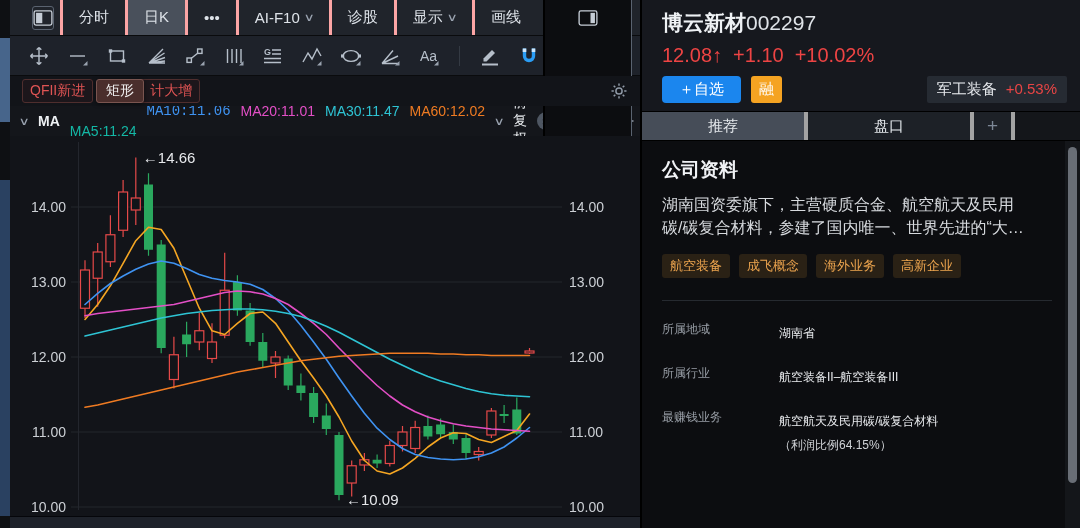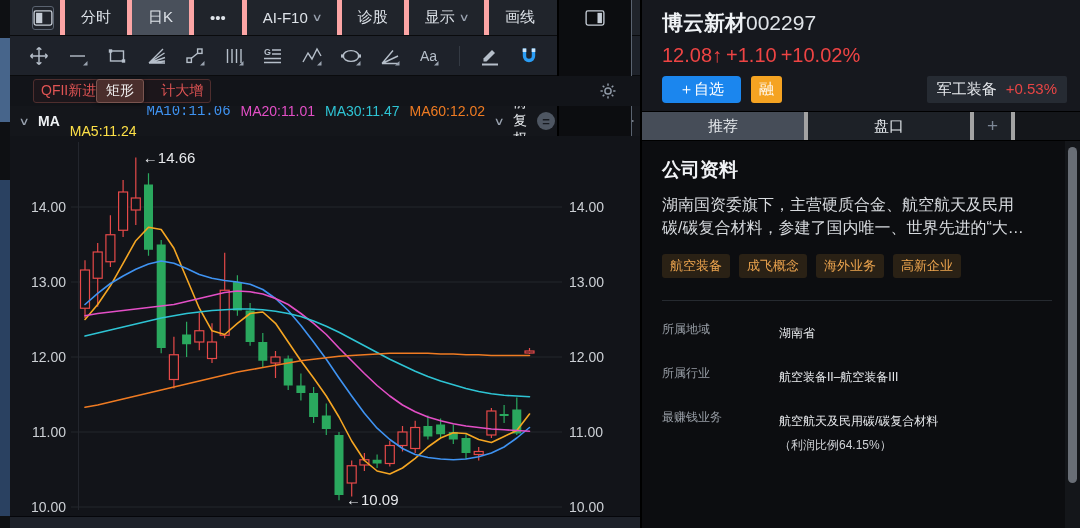--- a/index.html
+++ b/index.html
@@ -10,30 +10,30 @@
   .rail{width:10px;background:#0e1013;position:relative;flex:none;}
   .rail .seg1{position:absolute;left:0;top:38px;width:10px;height:84px;background:#47658b;}
   .rail .seg2{position:absolute;left:0;top:180px;width:10px;height:336px;background:#2a4161;}
   .left-main{width:630px;display:flex;flex-direction:column;}
   .toolbar1{height:35px;background:#20242b;border-bottom:1px solid #0a0b0d;display:flex;align-items:center;}
   .panel-btn{margin:0 6px 0 22px;width:30px;height:24px;border:1px solid #5a6370;border-radius:3px;
     background:none;display:flex;align-items:center;justify-content:center;padding:0;cursor:pointer;}
   .panel-btn.right{margin:0 8px 0 6px;}
   #tb-items{display:flex;flex:1;height:100%;align-items:center;}
   .tb-btn{height:100%;display:flex;align-items:center;gap:5px;padding:0 16px;color:#dde2e8;
-    font-size:15px;border-left:5px solid #fca5a5;cursor:pointer;white-space:nowrap;}
+    font-size:15px;border-left:3px solid #fca5a5;cursor:pointer;white-space:nowrap;}
   .tb-btn.active{background:#49505b;}
   .tb-spacer{flex:1;height:100%;}
   .caret{color:#9aa3b0;font-size:11px;transform:scaleX(1.4);display:inline-block;}
   .toolbar2{height:39px;background:#1e222a;border-bottom:1px solid #0a0b0d;display:flex;align-items:center;
     padding-left:18px;gap:17px;}
   .dt-icon{width:22px;height:22px;display:inline-flex;cursor:pointer;}
   .dt-icon svg{stroke:#b6bfca;fill:none;stroke-width:1.4;}
   .dt-sep{width:1px;height:20px;background:#343a43;margin:0 2px;}
-  .tagsrow{height:30px;background:#121419;display:flex;align-items:center;padding:0 23px;position:relative;}
+  .tagsrow{height:30px;background:#121419;display:flex;align-items:center;padding:0 12px;position:relative;}
   .sig-tag{border:1px solid #4f2e2e;color:#e05454;font-size:14px;padding:2px 7px;border-radius:3px;
     background:rgba(224,80,80,0.05);white-space:nowrap;cursor:pointer;}
   .sig-tag.t2{margin-left:12px;padding-left:44px;}
   .sig-tooltip{position:absolute;left:86px;top:3px;background:#4a2e2c;border:1px solid #7a5550;color:#f1f1f1;
     font-size:14px;padding:2px 9px;border-radius:3px;z-index:3;box-shadow:0 1px 4px rgba(0,0,0,.5);}
   .row-gear{margin-left:auto;cursor:pointer;display:inline-flex;}
   .marow{height:30px;background:#14161b;display:flex;align-items:center;font-size:14px;padding:0 10px;
     gap:10px;color:#e2e6ea;}
   .ma-item{white-space:nowrap;cursor:pointer;}
   .circle-btn{width:18px;height:18px;border-radius:50%;background:#4e5662;color:#171a20;font-size:13px;
@@ -42,21 +42,21 @@
   .chartbox{flex:1;position:relative;background:#121419;}
   .chartbox svg{position:absolute;left:0;top:0;}
   .bottomstrip{height:11px;background:#1e222a;border-top:1px solid #05060a;}
   
   .right{width:440px;height:528px;background:#0c0d10;border-left:2px solid #000;box-sizing:border-box;
     display:flex;flex-direction:column;position:relative;}
   .r-header{background:#16181e;padding:9px 0 8px 20px;}
   .name-row{display:flex;align-items:baseline;}
   .stock-name{font-size:21px;font-weight:bold;color:#eef1f4;}
   .stock-code{font-size:21px;color:#dfe3e8;}
-  .price-row{margin-top:7px;font-size:20px;color:#ee4444;display:flex;gap:4px;align-items:baseline;}
+  .price-row{margin-top:7px;font-size:20px;color:#ee4444;display:flex;gap:11px;align-items:baseline;}
   .btn-row{margin-top:9px;display:flex;align-items:center;}
   .watch-btn{background:#1b86ee;color:#fff;font-size:15px;border:none;border-radius:4px;
     padding:4px 17px;cursor:pointer;}
   .margin-badge{background:#f5a322;color:#fff;font-size:15px;border-radius:3px;padding:4px 8px;
     margin-left:10px;cursor:pointer;}
   .sector-box{margin-left:auto;margin-right:13px;background:#262b33;border-radius:2px;padding:4px 10px;
     font-size:15px;display:flex;gap:9px;cursor:pointer;}
   .sector-name{color:#e7eaee;}
   .sector-chg{color:#e84545;}
   .tabs{display:flex;height:28px;background:#14161a;border-top:1px solid #000;border-bottom:1px solid #000;}
@@ -232,21 +232,21 @@
             <circle cx="9" cy="9" r="3.1"></circle>
             <path d="M9 1.5v2.3M9 14.2v2.3M1.5 9h2.3M14.2 9h2.3M3.7 3.7l1.6 1.6M12.7 12.7l1.6 1.6M14.3 3.7l-1.6 1.6M5.3 12.7l-1.6 1.6"></path>
           </svg>
         </span>
       </div>
 
       <div class="marow">
         <span class="caret">∨</span>
         <span style="color:#eef1f4;font-weight:bold;">MA</span>
         <span id="ma-items" style="display:flex;gap:10px;">
-            <span class="ma-item" style="color: #fde047; margin-top: 20px;">MA5:11.24</span>
+            <span class="ma-item" style="color: #14b8a6; margin-top: 20px;">MA5:11.24</span>
             <span class="ma-item" style="color: rgb(63, 147, 242); font-family: Liberation Mono, monospace;">MA10:11.06</span>
             <span class="ma-item" style="color: rgb(227, 79, 198);">MA20:11.01</span>
             <span class="ma-item" style="color: rgb(46, 196, 212);">MA30:11.47</span>
             <span class="ma-item" style="color: rgb(239, 123, 34);">MA60:12.02</span>
           </span>
         <span class="caret">∨</span>
         <span style="color:#eef1f4;">前复权</span>
         <span class="ma-btns" id="ma-btns">
             <span class="circle-btn">=</span>
             <span class="circle-btn">+</span>

